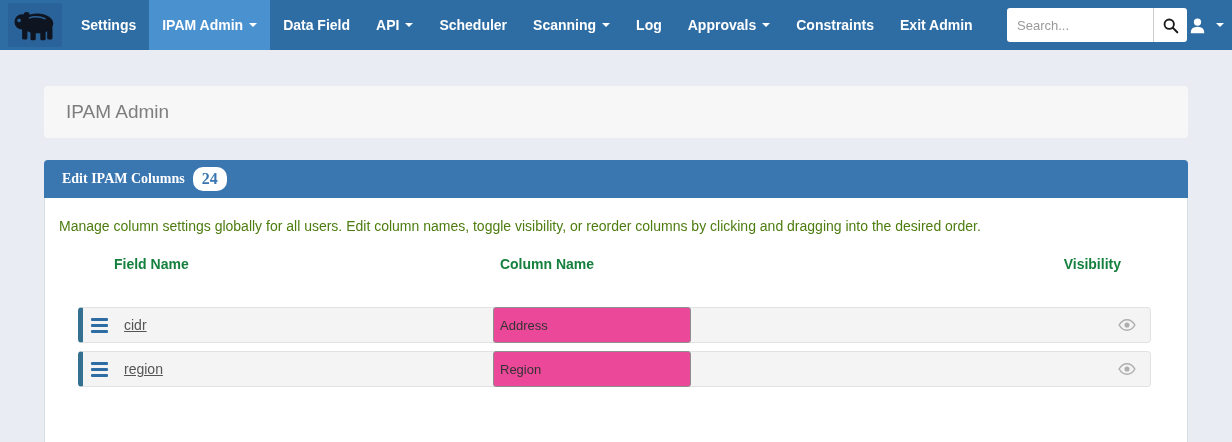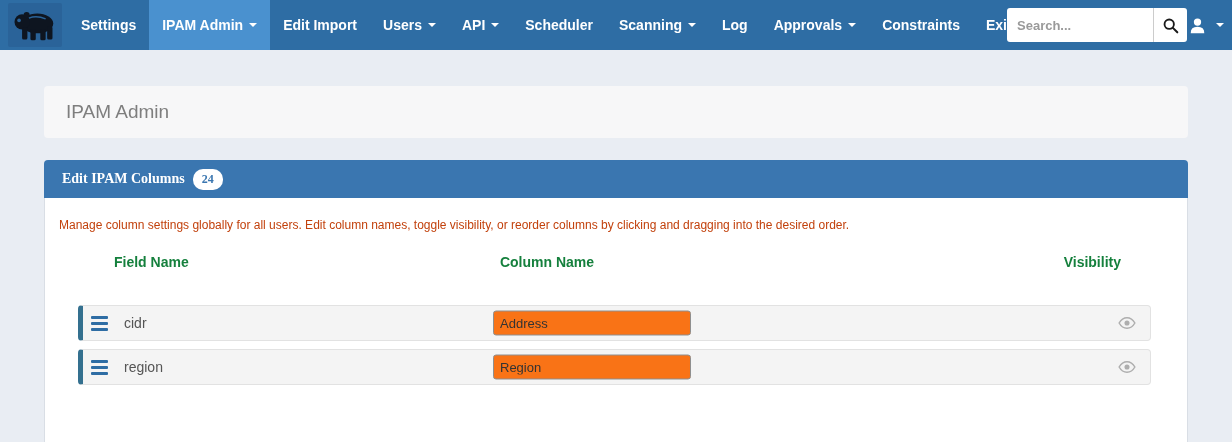--- a/index.html
+++ b/index.html
@@ -31,21 +31,20 @@
     border-top:4px solid #fff;
   }
   .search-group {
     position:absolute; right:45px; top:8px; height:34px; display:flex;
     border-radius:3px; overflow:hidden;
   }
   .search-input {
     width:146px; height:34px; border:none; outline:none;
     padding:8px 10px; font-size:13px; color:#555; background:#fff;
     font-family:"Liberation Sans", sans-serif;
-    font-weight:bold;
   }
   .search-input::placeholder { color:#9a9a9a; }
   .search-btn {
     width:34px; height:34px; background:#fff; border:none;
     border-left:1px solid #ccc; cursor:pointer;
     display:flex; align-items:center; justify-content:center;
   }
   .user-menu {
     position:absolute; right:8px; top:0; height:50px;
     display:flex; align-items:center; gap:4px; cursor:pointer;
@@ -59,51 +58,51 @@
   }
   
   .panel { margin:22px 44px 0 44px; }
   .panel-header {
     height:38px; background:#3a76b0; border-radius:4px 4px 0 0;
     display:flex; align-items:center; padding-left:18px;
     color:#fff; font-size:14px; font-weight:600;font-family:Liberation Serif, serif;
   }
   .badge {
     margin-left:8px; background:#fff; color:#3a76b0;
-    font-size:12px; font-weight:bold; padding:3px 9px; border-radius:10px;text-align:center;
+    font-size:16px; font-weight:bold; padding:3px 9px; border-radius:10px;text-align:center;
   }
   .panel-body {
     background:#fff; border:1px solid #d9dee5; border-top:none;
     padding:20px 12px 40px 12px; min-height:260px;
   }
-  .description { font-size:12px; color:#c2410c; margin:0 0 22px 2px; }
+  .description { font-size:14px; color:#4d7c0f; margin:0 0 22px 2px; }
   .table-header { position:relative; height:16px; margin-bottom:30px; font-size:14px; font-weight:bold; color:#15803d; }
   .th-field { position:absolute; left:57px; }
   .th-column { position:absolute; left:390px; width:200px; text-align:center; }
   .th-visibility { position:absolute; right:54px; }
   
   .row-wrap {
     margin:0 16px -2px 13px;
     border:3px solid transparent; border-radius:3px; padding:2px 5px;
   }
   .row-wrap.highlighted { border-color:#bf2125; }
   .col-row {
     height:36px; background:#f4f4f4;
     border:1px solid #e2e2e2; border-left:5px solid #34708f; border-radius:4px;
     display:flex; align-items:center; position:relative; cursor:move;
   }
   .drag-handle { margin-left:8px; width:17px; height:15px;
     display:flex; flex-direction:column; justify-content:space-between; cursor:grab; }
   .drag-handle i { display:block; height:3px; background:#2e6da4; border-radius:1px; }
-  .field-name { margin-left:16px; font-size:14px; color:#555; }
+  .field-name { margin-left:16px; font-size:14px; color:#555;text-decoration:underline; }
   .col-input {
     position:absolute; left:410px; top:50%; transform:translateY(-50%);
-    width:198px; height:25px; border:1px solid #8f8f8f; border-radius:3px;
+    width:198px; height:36px; border:1px solid #8f8f8f; border-radius:3px;
     padding:0 6px; font-size:13px; color:#333;
-    font-family:"Liberation Sans", sans-serif; background:#f97316;
+    font-family:"Liberation Sans", sans-serif; background:#ec4899;
   }
   .eye { position:absolute; right:14px; top:50%; transform:translateY(-50%);
     width:18px; height:14px; cursor:pointer; }
 </style>
 </head>
 <body>
 
 <div class="navbar">
   <div class="logo">
     <svg width="46" height="38" viewBox="0 0 60 50">
@@ -123,26 +122,22 @@
   <ul class="nav-menu">
       <li class="nav-item">
     <span>Settings</span>
 
   </li>
       <li class="nav-item active">
     <span>IPAM Admin</span>
     <span class="caret"></span>
   </li>
       <li class="nav-item">
-    <span>Edit Import</span>
-
-  </li>
-      <li class="nav-item">
-    <span>Users</span>
-    <span class="caret"></span>
+    <span>Data Field</span>
+
   </li>
       <li class="nav-item">
     <span>API</span>
     <span class="caret"></span>
   </li>
       <li class="nav-item">
     <span>Scheduler</span>
 
   </li>
       <li class="nav-item">

